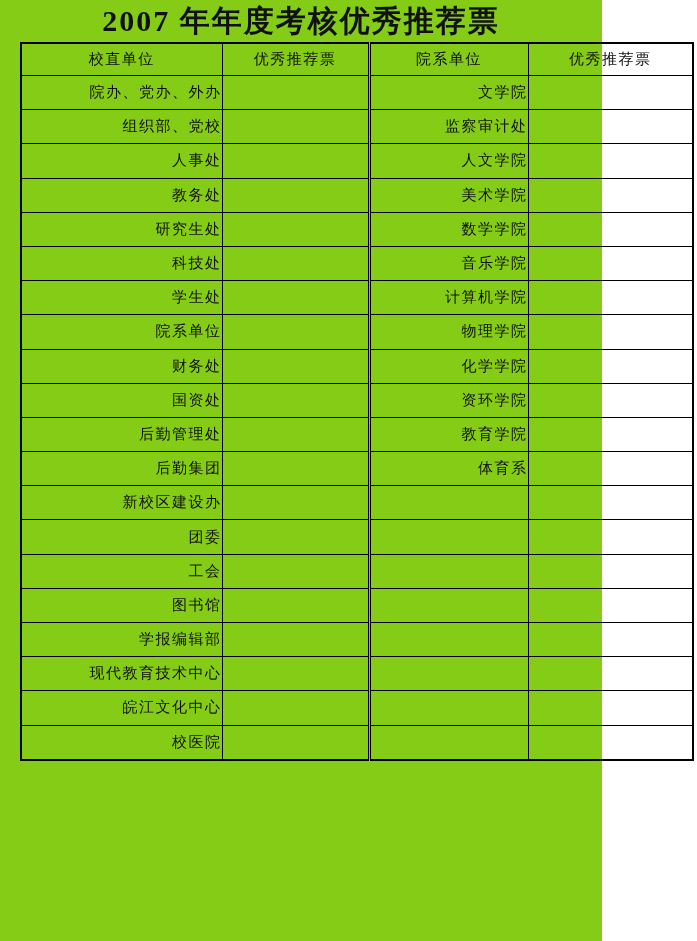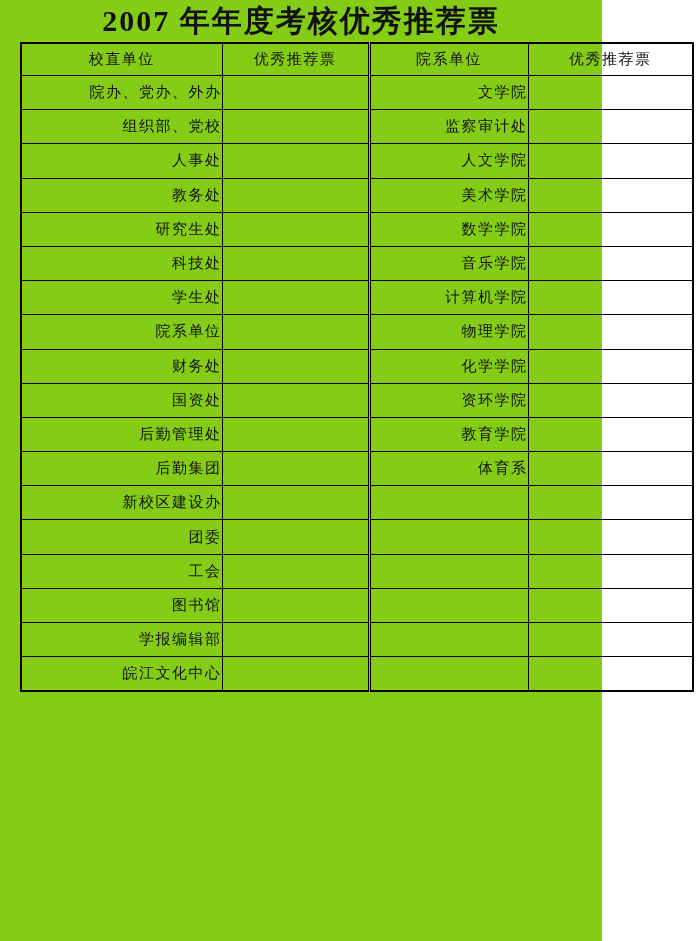--- a/index.html
+++ b/index.html
@@ -188,21 +188,33 @@
           <td class="unit-cell dbl-left"></td>
           <td class="vote-cell"></td>
         </tr>
         <tr>
           <td class="unit-cell">学报编辑部</td>
           <td class="vote-cell"></td>
           <td class="unit-cell dbl-left"></td>
           <td class="vote-cell"></td>
         </tr>
         <tr>
+          <td class="unit-cell">现代教育技术中心</td>
+          <td class="vote-cell"></td>
+          <td class="unit-cell dbl-left"></td>
+          <td class="vote-cell"></td>
+        </tr>
+        <tr>
           <td class="unit-cell">皖江文化中心</td>
+          <td class="vote-cell"></td>
+          <td class="unit-cell dbl-left"></td>
+          <td class="vote-cell"></td>
+        </tr>
+        <tr>
+          <td class="unit-cell">校医院</td>
           <td class="vote-cell"></td>
           <td class="unit-cell dbl-left"></td>
           <td class="vote-cell"></td>
         </tr>
       </tbody>
   </table>
 
 </div>
 
 </body></html>

